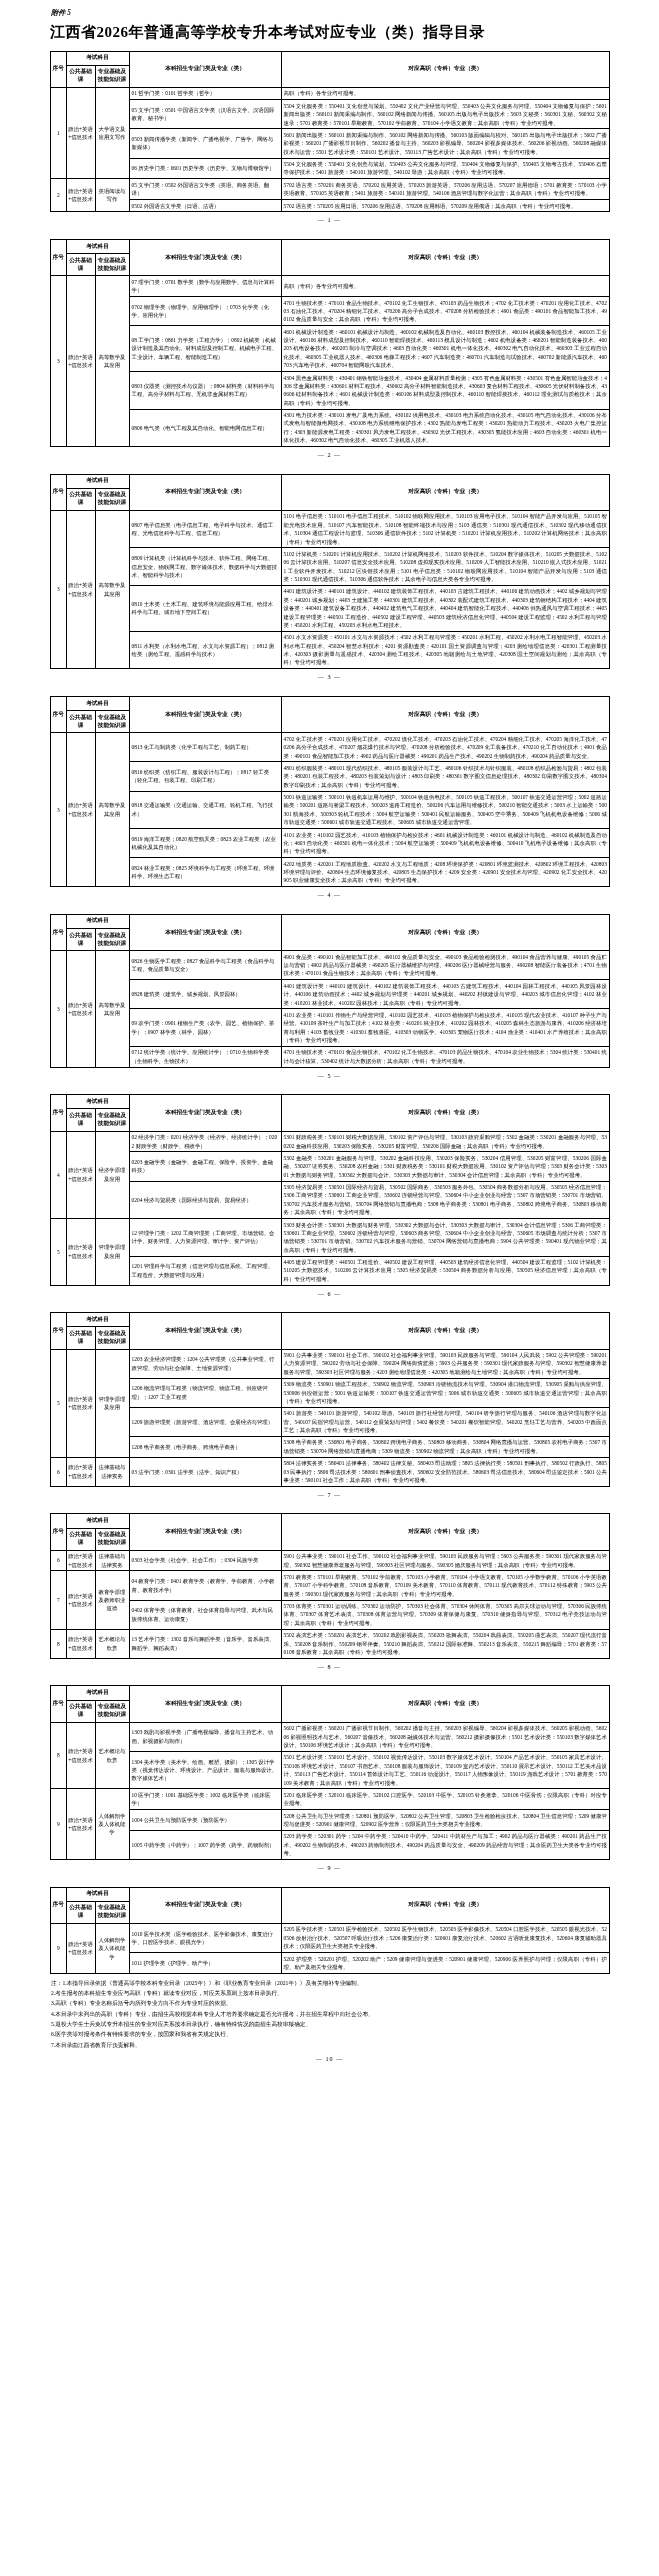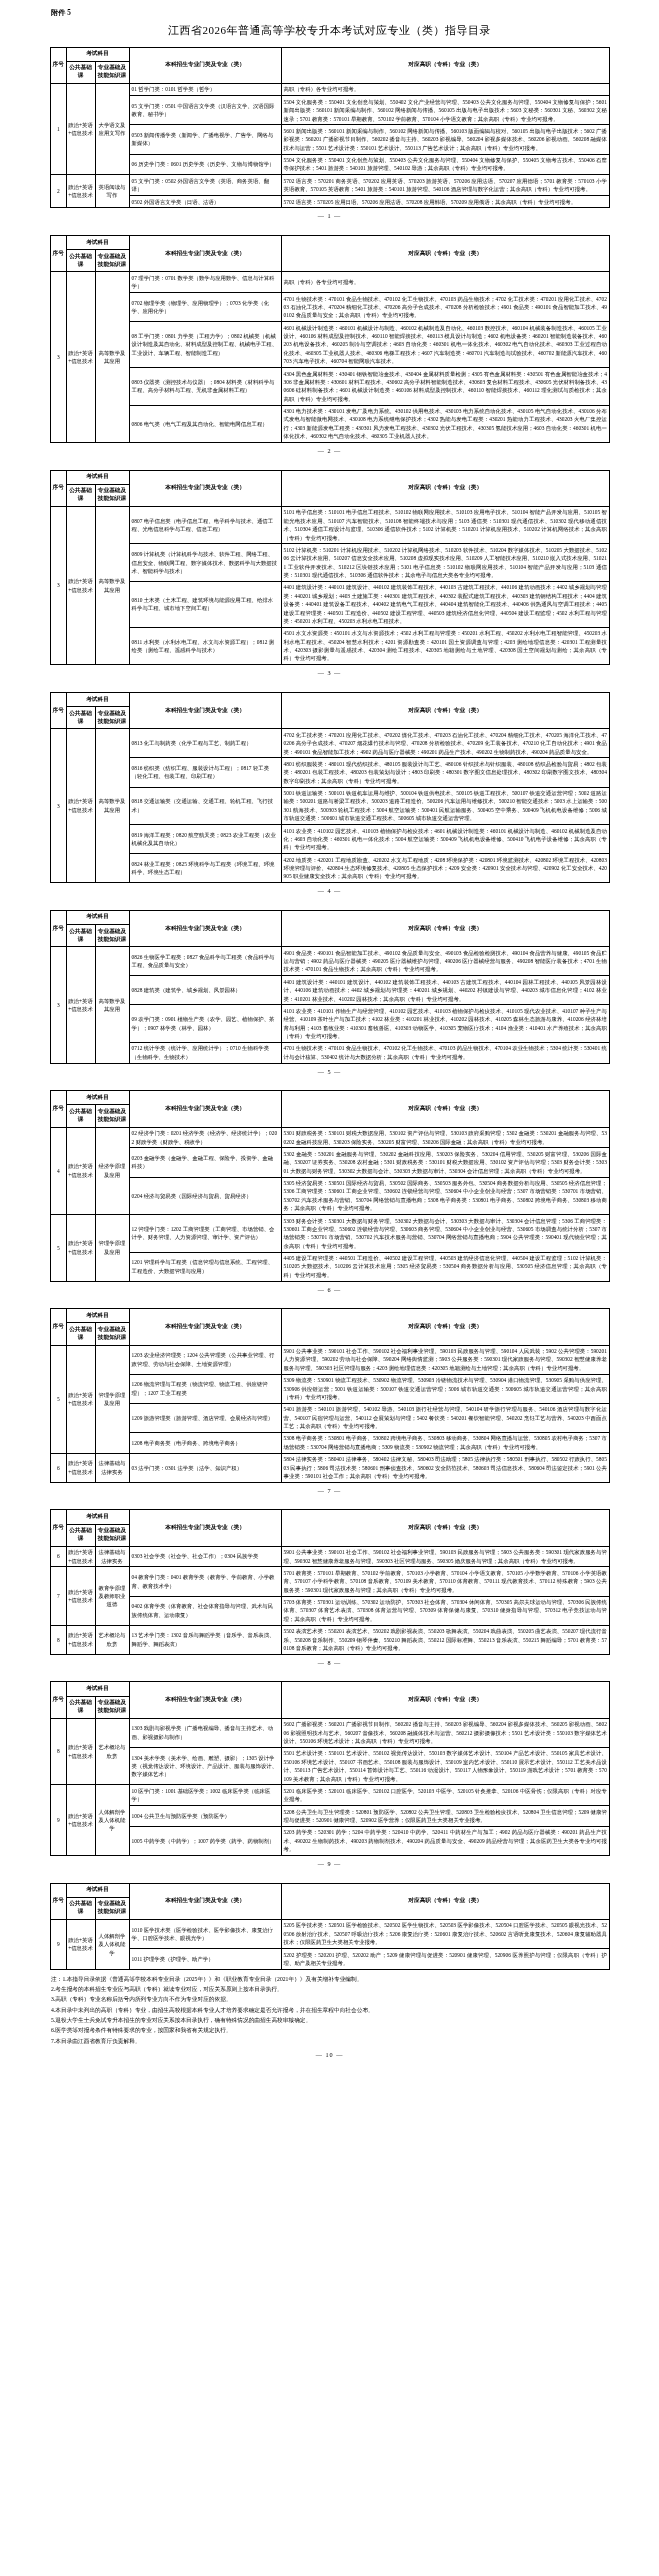--- a/index.html
+++ b/index.html
@@ -1,20 +1,20 @@
 <!DOCTYPE html>
 <html style="font-size:8.2px"><head>
 <meta charset="utf-8">
 <style>
   html,body{margin:0;padding:0;background:#ffffff;}
   .page{width:659px;height:3970px;position:relative;background:#ffffff;color:#000;
         font-family:"Liberation Serif","DejaVu Serif",serif;}
   .content{padding:8.2px 50px 0 50px;}
-  .attachment{font-size:7.2px;font-weight:bold;margin:0 0 5.2px 1px;}
-  .doc-title{text-align:center;font-size:11px;font-weight:normal;margin:2.1px 0 8.2px 0;letter-spacing:0.5px;}
+  .attachment{font-size:7.2px;font-weight:bold;margin:0 0 5.2px 1px;font-style:italic;}
+  .doc-title{font-size:15px;font-weight:bold;margin:2.1px 0 8.2px 0;letter-spacing:0.5px;}
   table.catalog{width:560px;border-collapse:collapse;table-layout:fixed;margin:0 0 4.1px 0;}
   .catalog th,.catalog td{border:0.5px solid #000;vertical-align:middle;word-break:break-all;}
   .catalog th{font-size:5.7px;font-weight:bold;text-align:center;padding:2.6px 1px;line-height:1.4;}
   .catalog td{font-size:5.4px;line-height:1.55;padding:1.5px 2.1px;}
   td.c-seq,td.c-public,td.c-skill{text-align:center;padding:1.5px 1px;}
   td.c-undergrad{text-align:left;}
   td.c-counter{text-align:justify;}
   col.w-seq{width:15.5px;}col.w-public{width:29px;}col.w-skill{width:34px;}col.w-under{width:152px;}
   .page-marker{text-align:center;font-size:6.2px;margin:3.1px 0 15.5px 0;letter-spacing:1px;}
   .notes{font-size:5.7px;line-height:1.8;margin:1px 1px 5.2px 1px;}

